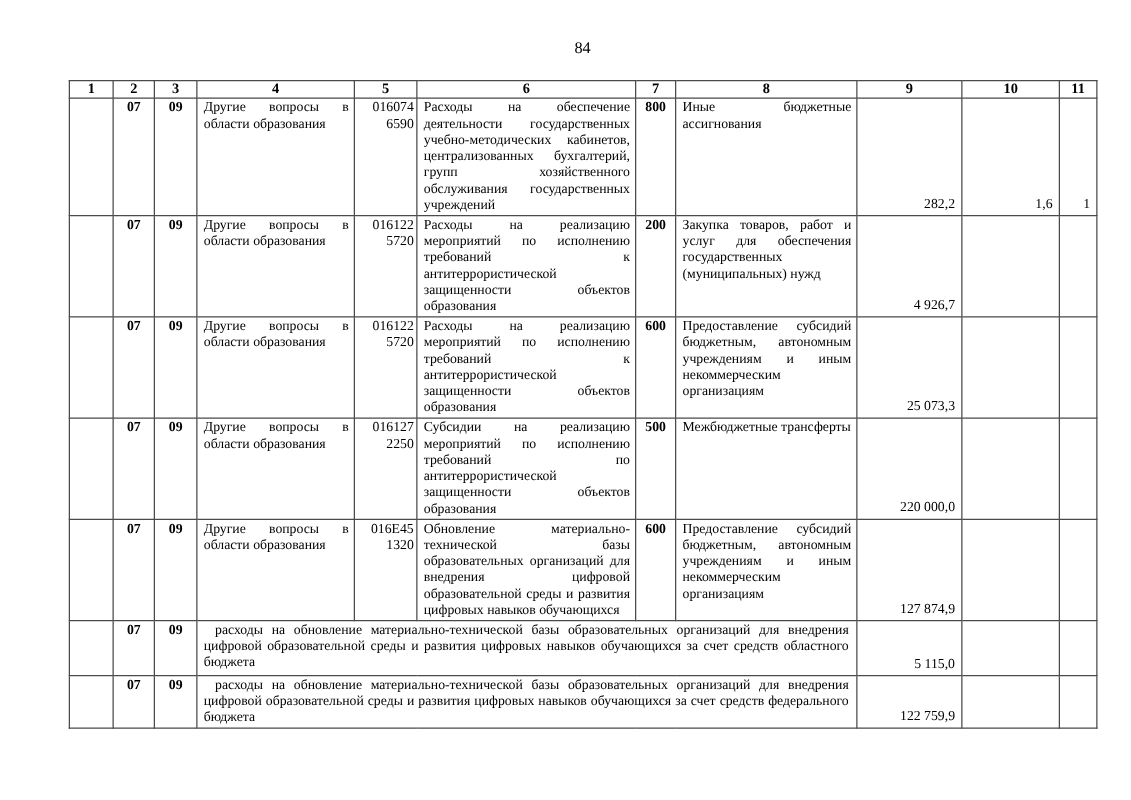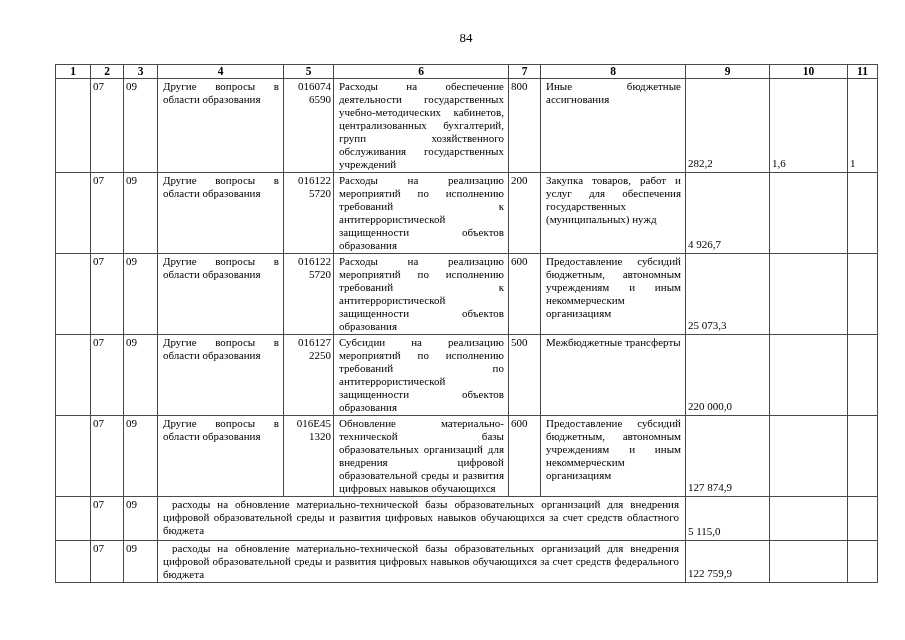--- a/index.html
+++ b/index.html
@@ -30,25 +30,25 @@
     border: 1px solid #4a4a4a;
     overflow: hidden;
   }
   table.budget th {
     font-weight: bold;
     text-align: center;
     vertical-align: middle;
     font-size: 11.5px;
     padding: 0 1px;
   }
-  td.ct { vertical-align: top; padding: 1px 2px; }
+  td.ct { text-align: center; vertical-align: top; padding: 1px 2px; font-weight: bold; }
   td.code { text-align: right; vertical-align: top; padding: 1px 2px; white-space: pre-line; }
   td.jt { text-align: justify; text-align-last: left; vertical-align: top; padding: 1px 4px 1px 5px; margin-top: 18px; }
   td.lt { text-align: left; vertical-align: top; padding: 1px 4px 1px 5px; }
-  td.num { text-align: left; vertical-align: bottom; padding: 1px 5px 2px 2px; white-space: nowrap; }
+  td.num { text-align: right; vertical-align: bottom; padding: 1px 5px 2px 2px; white-space: nowrap; }
   td.merged-note { text-align: justify; text-align-last: left; vertical-align: top; padding: 1px 6px 1px 5px; text-indent: 9px; }
 </style>
 </head>
 <body>
 
 <div class="page">
   <div class="page-number">84</div>
   <table class="budget">
     <colgroup id="cols">
         <col style="width: 35px;">

